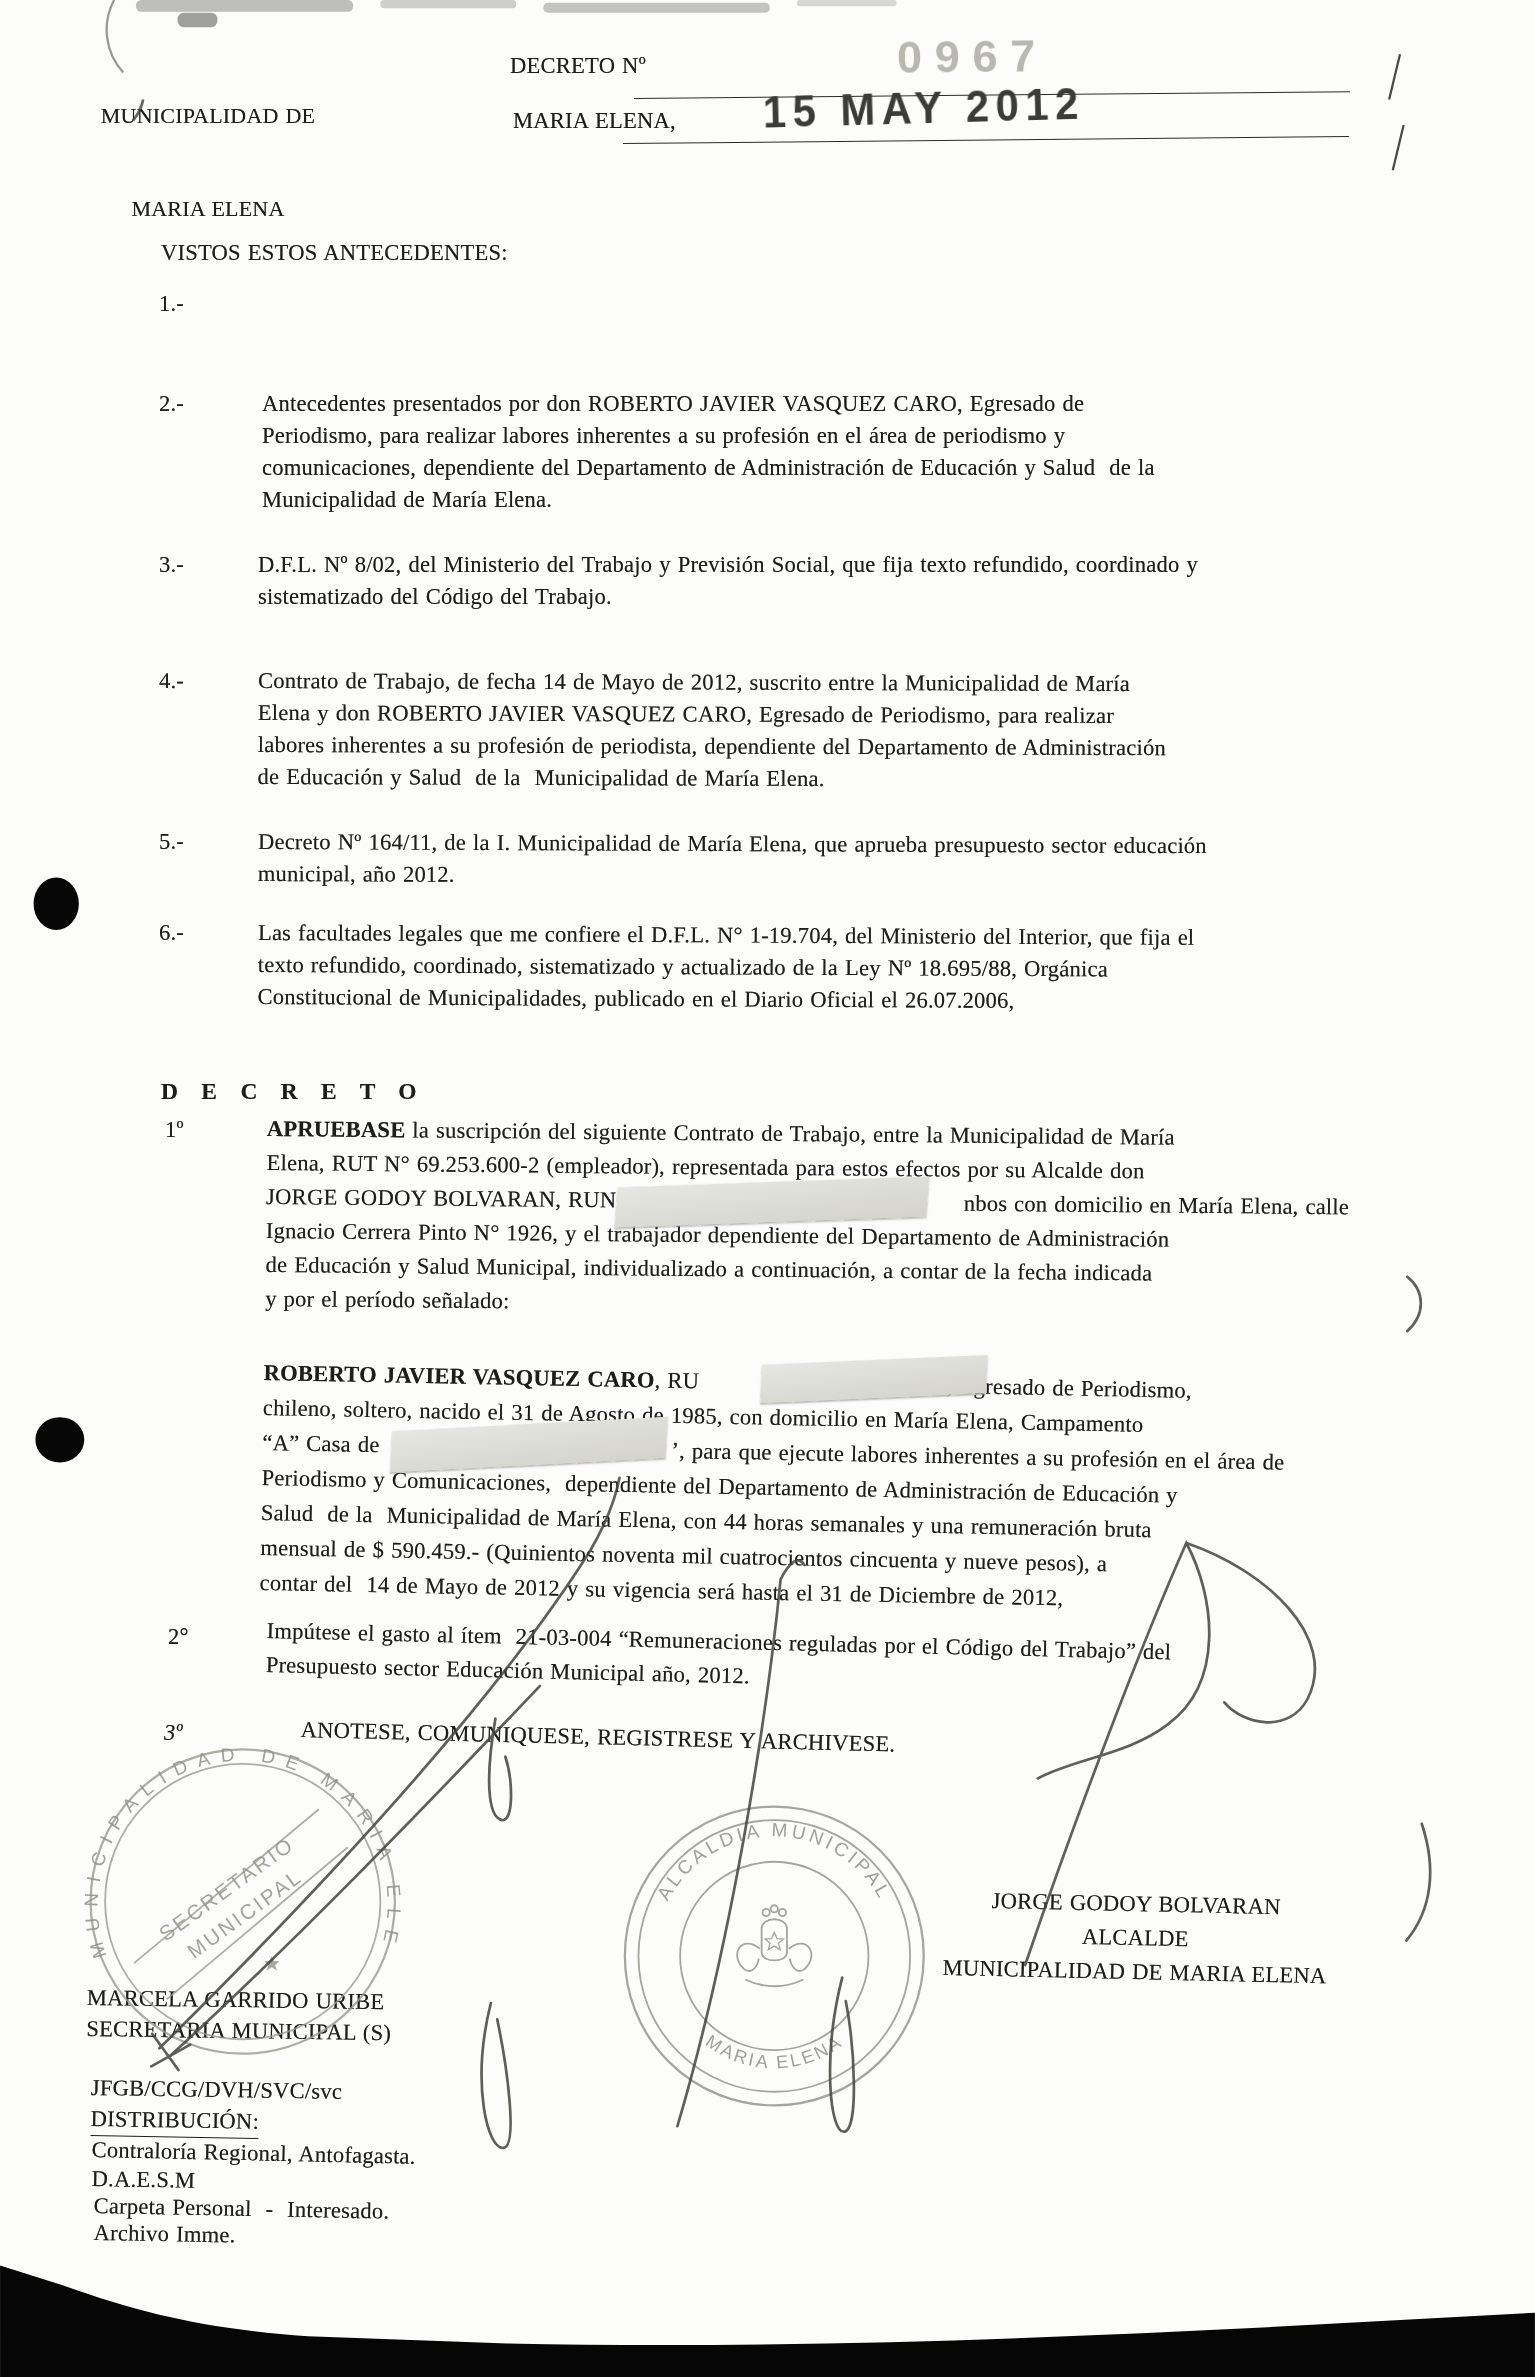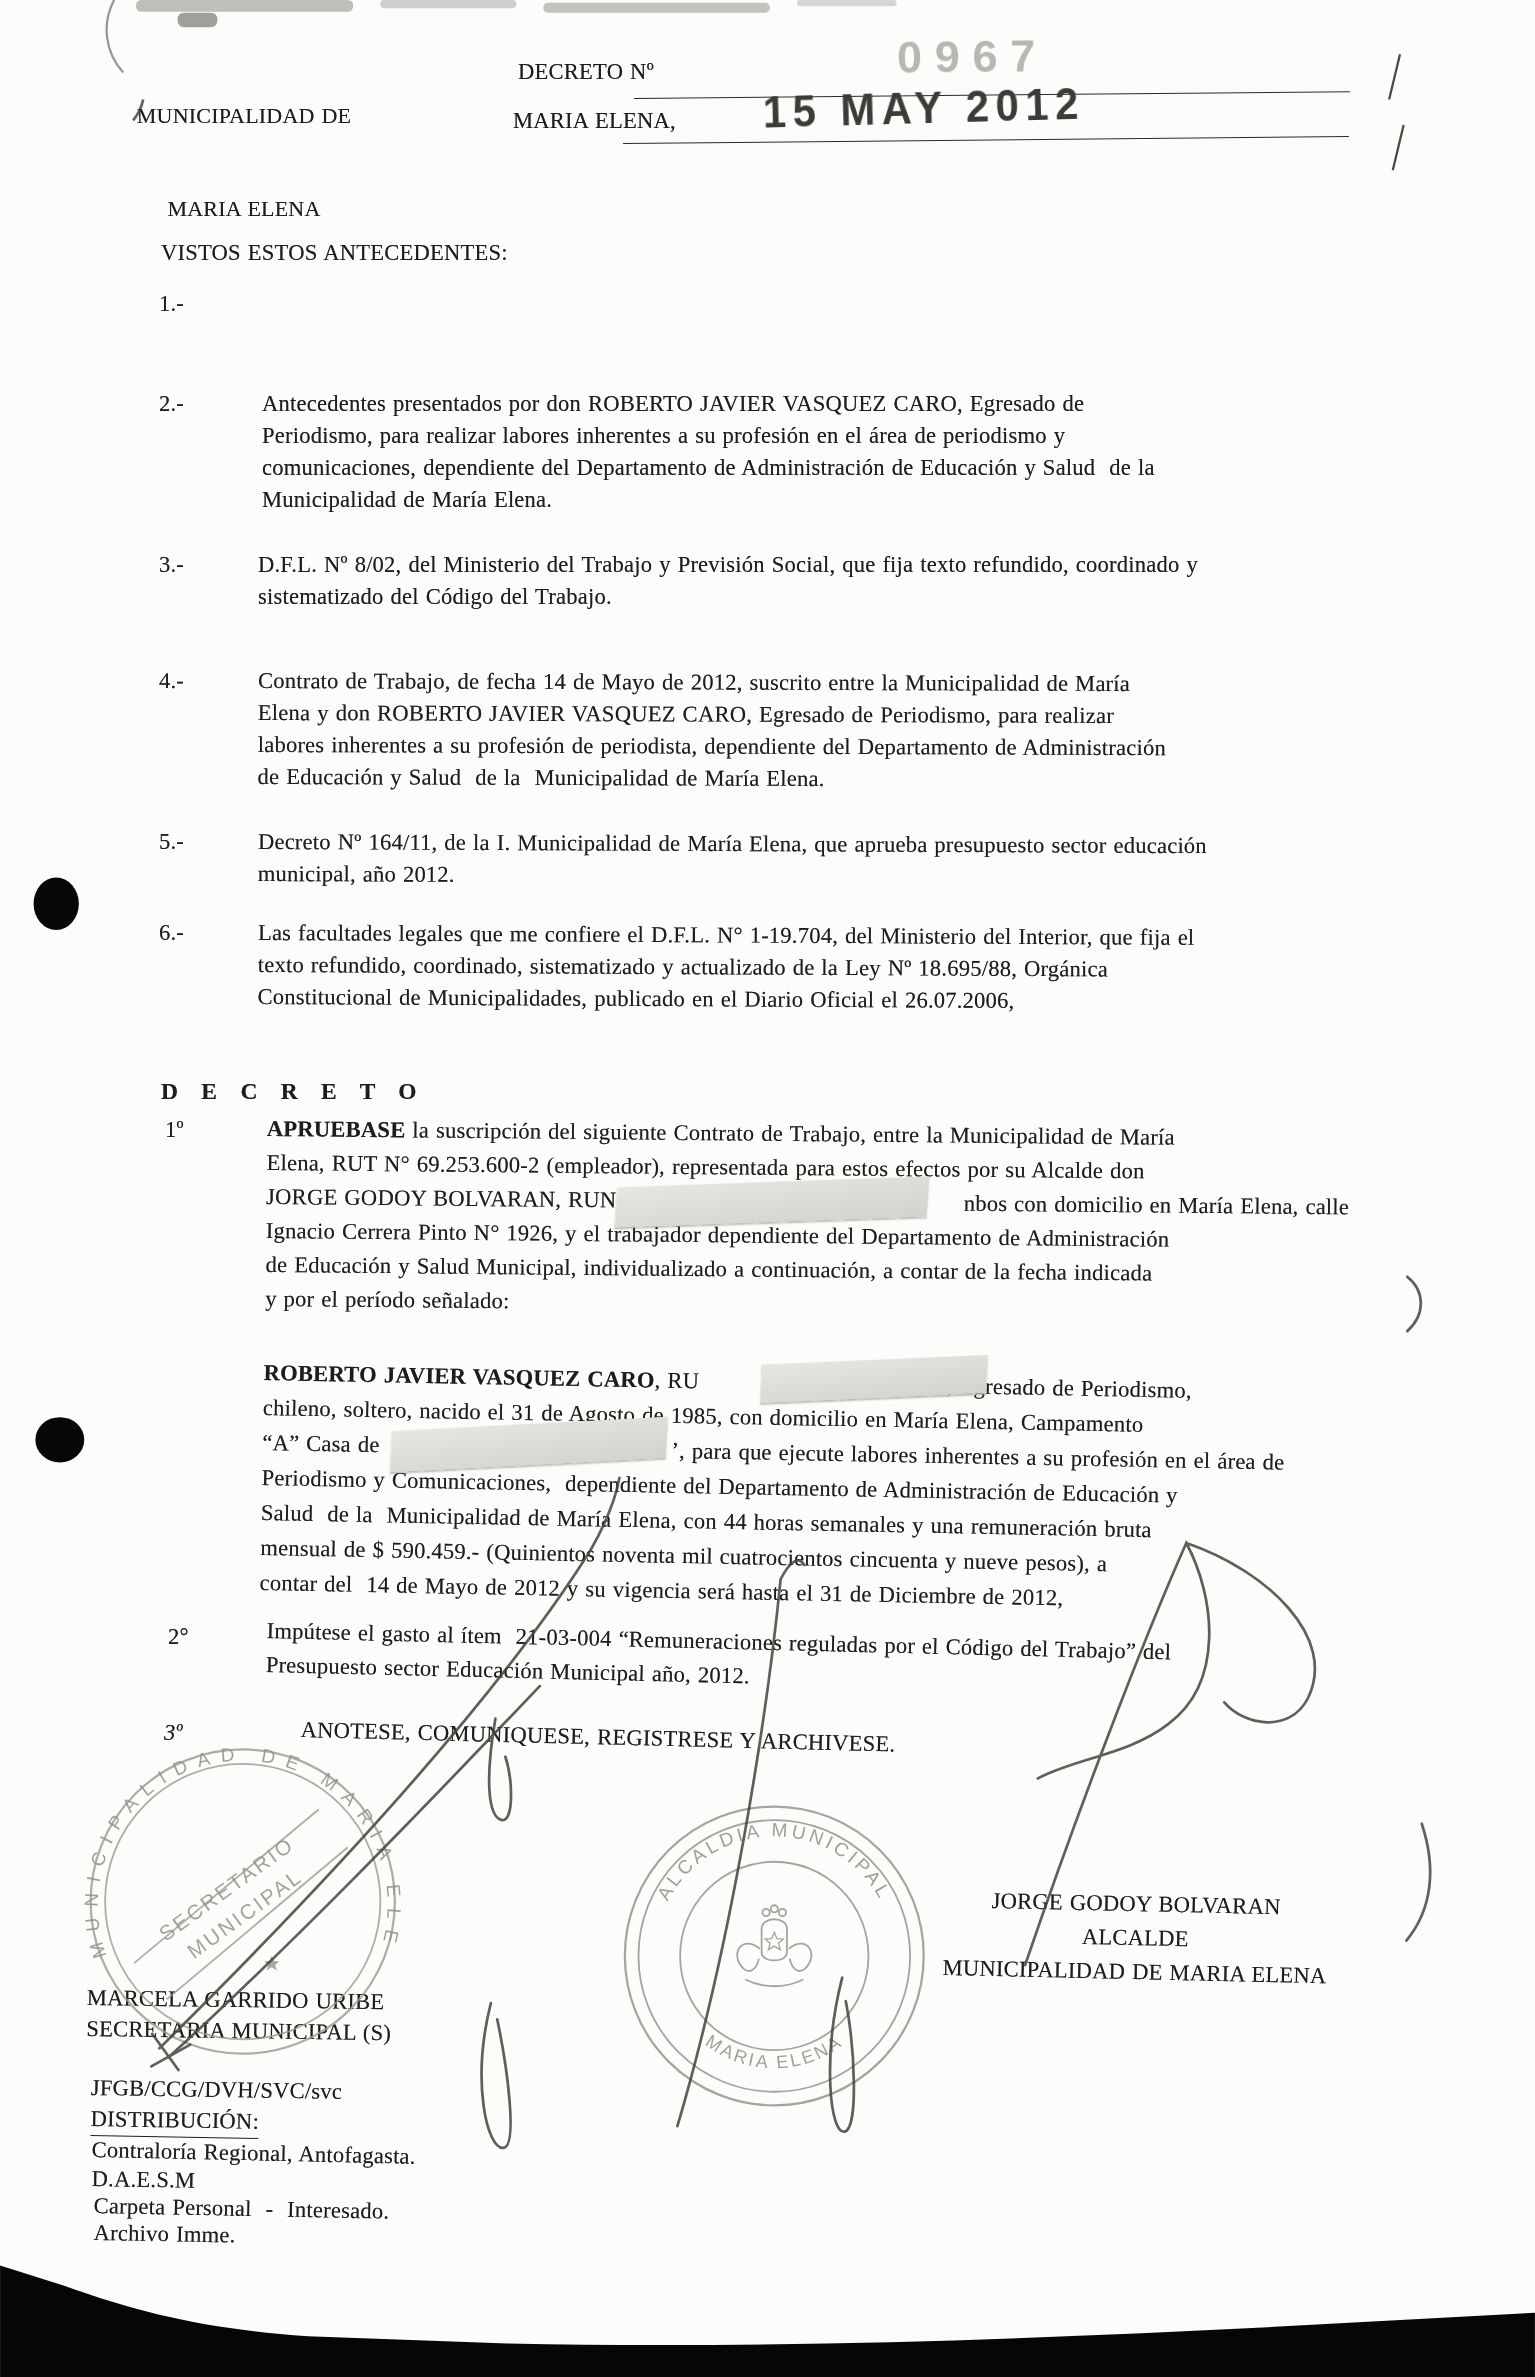--- a/index.html
+++ b/index.html
@@ -22,26 +22,26 @@
         box-shadow:0 0.9px 1.8px rgba(90,90,85,.35);border-bottom:1.8px solid #bdbdb5;z-index:20;}
   .art{position:absolute;left:0;top:0;z-index:30;pointer-events:none;}
   .underl{border-bottom:1.8px solid #1d1d1b;display:inline-block;}
   .rightblock{width:471px;text-align:center;line-height:34px;}
 </style>
 </head>
 <body>
 
 <div class="page">
 
-  <div class="t org" style="left:100px;top:38px;margin-left:36px;">
+  <div class="t org" style="left:100px;top:38px;">
     <div>MUNICIPALIDAD DE</div>
     <div>MARIA ELENA</div>
   </div>
 
-  <div class="t" style="left:510px;top:56px;margin-left:8px;">DECRETO Nº</div>
+  <div class="t" style="left:510px;top:50px;">DECRETO Nº</div>
   <div class="stampnum" style="left:897px;top:31px;">0967</div>
   <div class="hline" style="left:634px;top:98px;width:716px;"></div>
 
   <div class="t" style="left:513px;top:105px;">MARIA ELENA,</div>
   <div class="datestamp" style="left:766px;top:85px;">15 MAY 2012</div>
   <div class="hline" style="left:623px;top:143px;width:726px;"></div>
 
   <div class="t heading" style="left:161px;top:237px;">VISTOS ESTOS ANTECEDENTES:</div>
 
   <div class="t num" style="left:159px;top:288px;">1.-</div>

